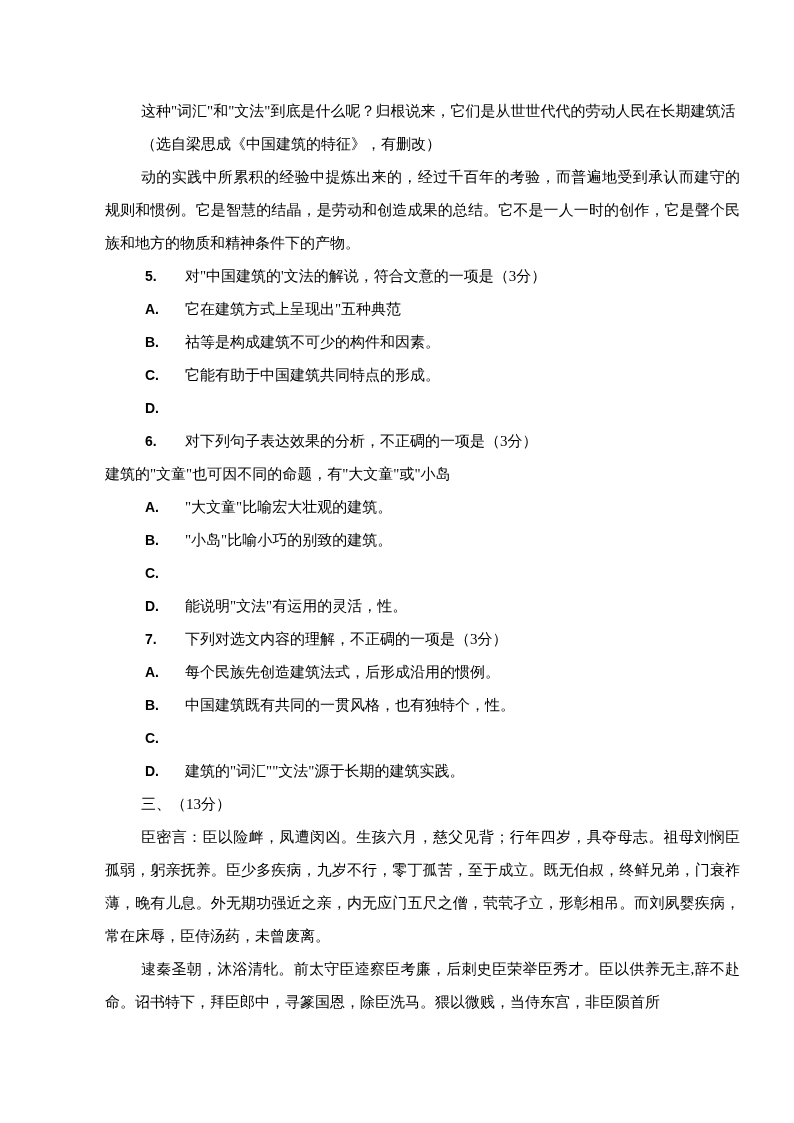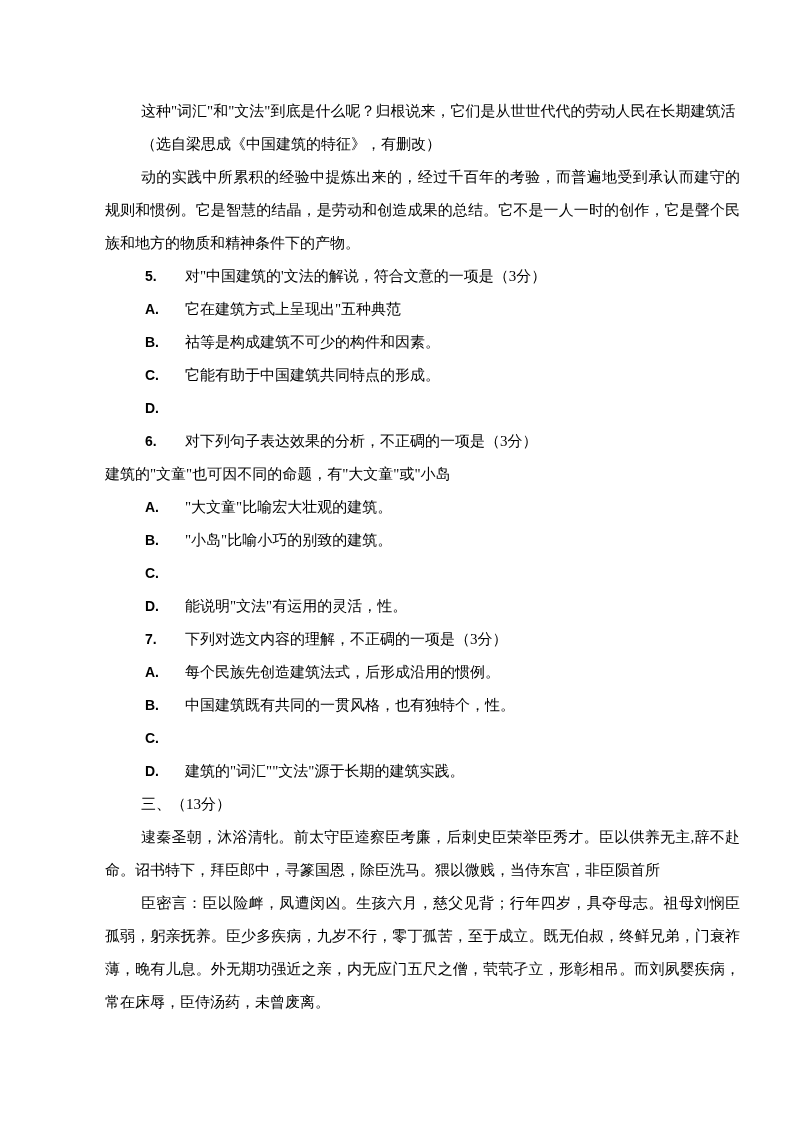--- a/index.html
+++ b/index.html
@@ -116,16 +116,16 @@
   </div>
   <div class="qrow">
     <span class="qmarker">C.</span>
   </div>
   <div class="qrow">
     <span class="qmarker">D.</span>
     <span class="qtext">建筑的"词汇""文法"源于长期的建筑实践。</span>
   </div>
 
   <p class="heading">三、（13分）</p>
+  <p class="para">臣密言：臣以险衅，凤遭闵凶。生孩六月，慈父见背；行年四岁，具夺母志。祖母刘悯臣孤弱，躬亲抚养。臣少多疾病，九岁不行，零丁孤苦，至于成立。既无伯叔，终鲜兄弟，门衰祚薄，晚有儿息。外无期功强近之亲，内无应门五尺之僧，茕茕孑立，形彰相吊。而刘夙婴疾病，常在床辱，臣侍汤药，未曾废离。</p>
   <p class="para">逮秦圣朝，沐浴清牝。前太守臣逵察臣考廉，后刺史臣荣举臣秀才。臣以供养无主,辞不赴命。诏书特下，拜臣郎中，寻篆国恩，除臣洗马。猥以微贱，当侍东宫，非臣陨首所</p>
-  <p class="para">臣密言：臣以险衅，凤遭闵凶。生孩六月，慈父见背；行年四岁，具夺母志。祖母刘悯臣孤弱，躬亲抚养。臣少多疾病，九岁不行，零丁孤苦，至于成立。既无伯叔，终鲜兄弟，门衰祚薄，晚有儿息。外无期功强近之亲，内无应门五尺之僧，茕茕孑立，形彰相吊。而刘夙婴疾病，常在床辱，臣侍汤药，未曾废离。</p>
 
 </div>
 
 </body></html>

